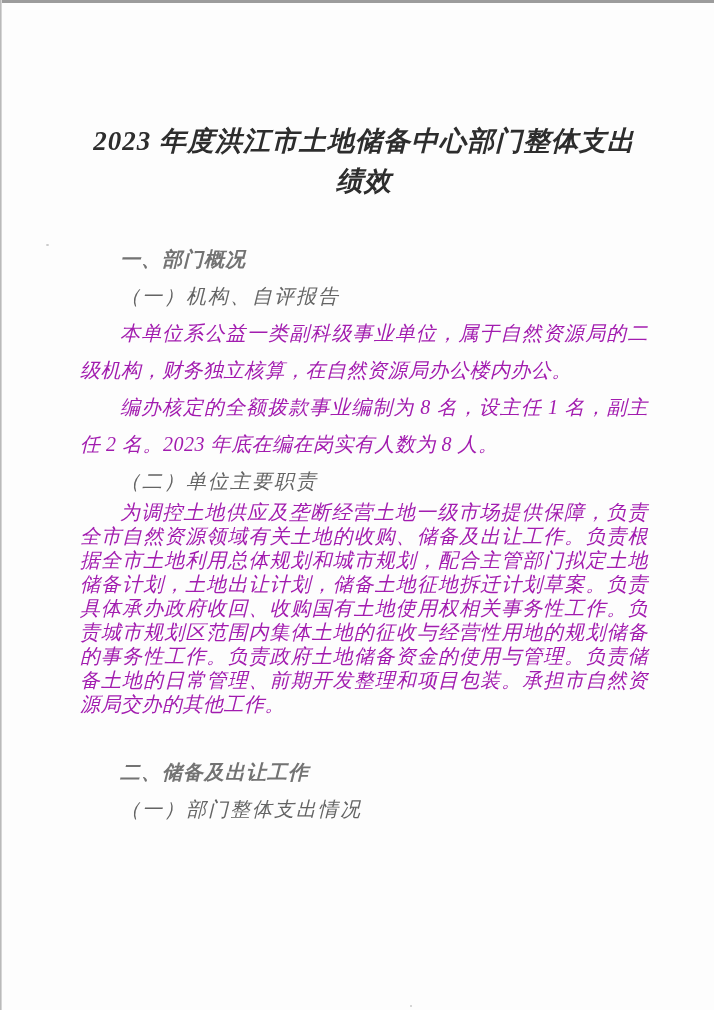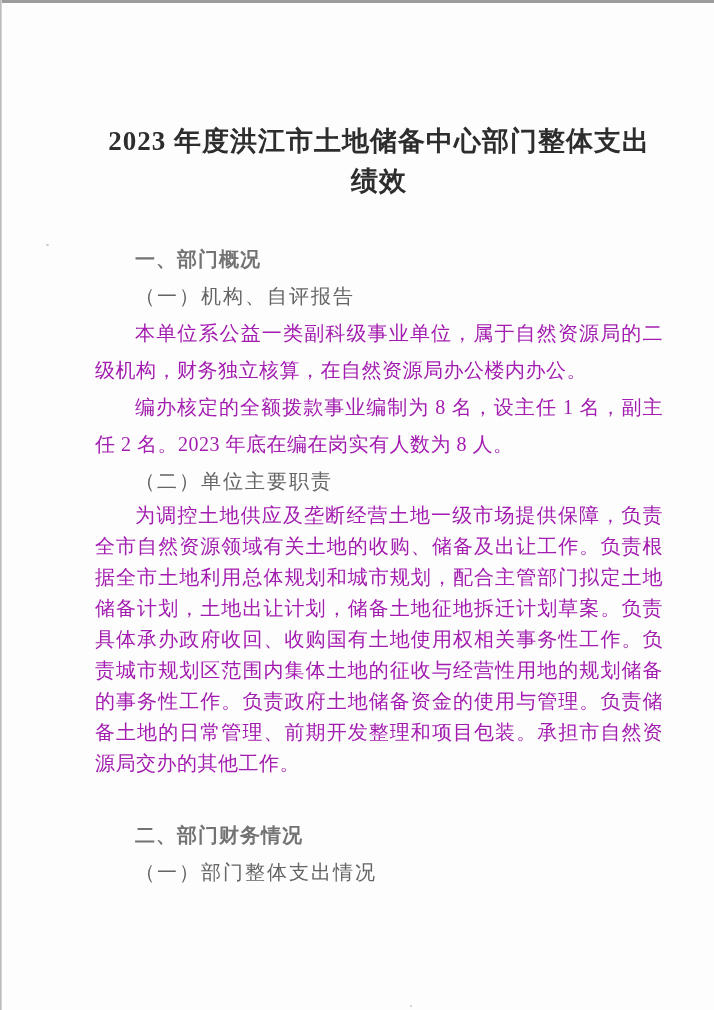--- a/index.html
+++ b/index.html
@@ -32,23 +32,24 @@
     position: absolute;
     width: 3px; height: 2px;
     border-radius: 50%;
     background: #c9c9c9;
   }
   .speckle-1 { left: 46px; top: 244px; }
   .speckle-2 { left: 410px; top: 1005px; width: 2px; }
 
   .content {
     position: absolute;
-    left: 95px;
+    left: 80px;
     top: 0;
     width: 568px;
+    font-style: italic;
   }
   .doc-title {
     margin: 121px 0 0 0;
     font-family: "Liberation Serif", serif;
     font-weight: 700;
     font-size: 27px;
     line-height: 40px;
     letter-spacing: 1px;
     color: #2d2d2d;
     text-align: center;
@@ -80,21 +81,21 @@
   .body-para {
     margin: 0;
     font-size: 20px;
     line-height: 37px;
     color: #a21caf;
     text-indent: 2em;
     text-align: justify;
     letter-spacing: 0.5px;
   }
   .body-para.tight {
-    line-height: 31px;
+    line-height: 24px;
   }
 </style>
 </head>
 <body>
 
 <div class="page">
   <div class="scan-edge-top"></div>
   <div class="scan-edge-left"></div>
   <div class="scan-speckle speckle-1"></div>
   <div class="scan-speckle speckle-2"></div>
@@ -110,18 +111,18 @@
     <h3 class="sub-heading">（一）机构、自评报告</h3>
 
     <p class="body-para">本单位系公益一类副科级事业单位，属于自然资源局的二级机构，财务独立核算，在自然资源局办公楼内办公。</p>
 
     <p class="body-para">编办核定的全额拨款事业编制为 8 名，设主任 1 名，副主任 2 名。2023 年底在编在岗实有人数为 8 人。</p>
 
     <h3 class="sub-heading">（二）单位主要职责</h3>
 
     <p class="body-para tight">为调控土地供应及垄断经营土地一级市场提供保障，负责全市自然资源领域有关土地的收购、储备及出让工作。负责根据全市土地利用总体规划和城市规划，配合主管部门拟定土地储备计划，土地出让计划，储备土地征地拆迁计划草案。负责具体承办政府收回、收购国有土地使用权相关事务性工作。负责城市规划区范围内集体土地的征收与经营性用地的规划储备的事务性工作。负责政府土地储备资金的使用与管理。负责储备土地的日常管理、前期开发整理和项目包装。承担市自然资源局交办的其他工作。</p>
 
-    <h2 class="section-heading second">二、部门财务情况</h2>
+    <h2 class="section-heading second">二、储备及出让工作</h2>
 
     <h3 class="sub-heading">（一）部门整体支出情况</h3>
 
   </div>
 </div>
 
 </body></html>

